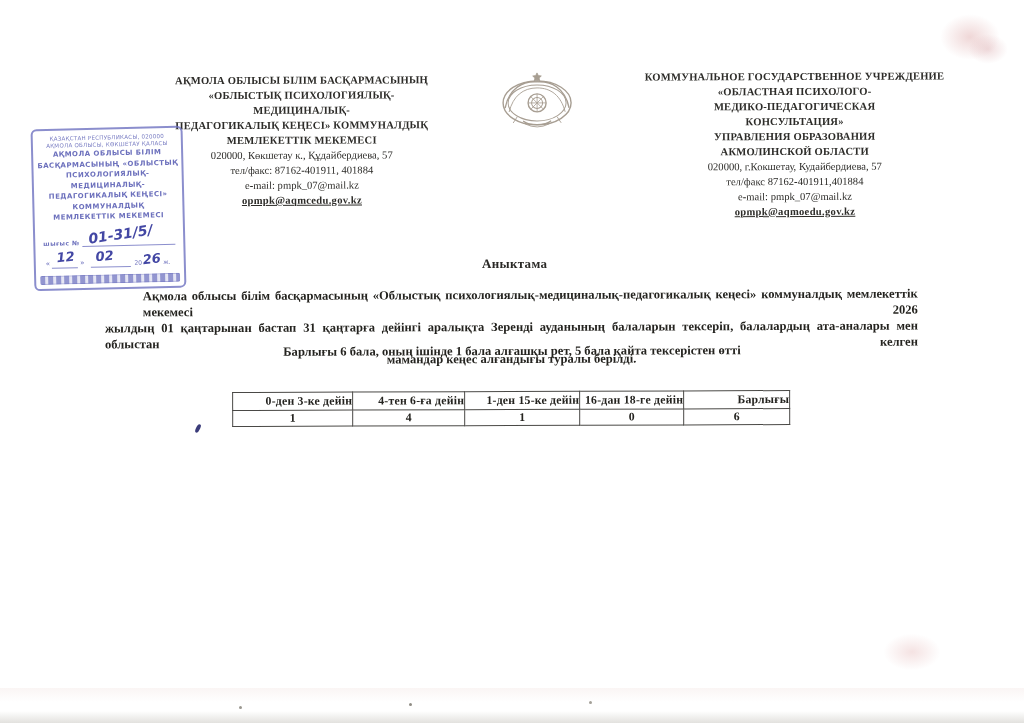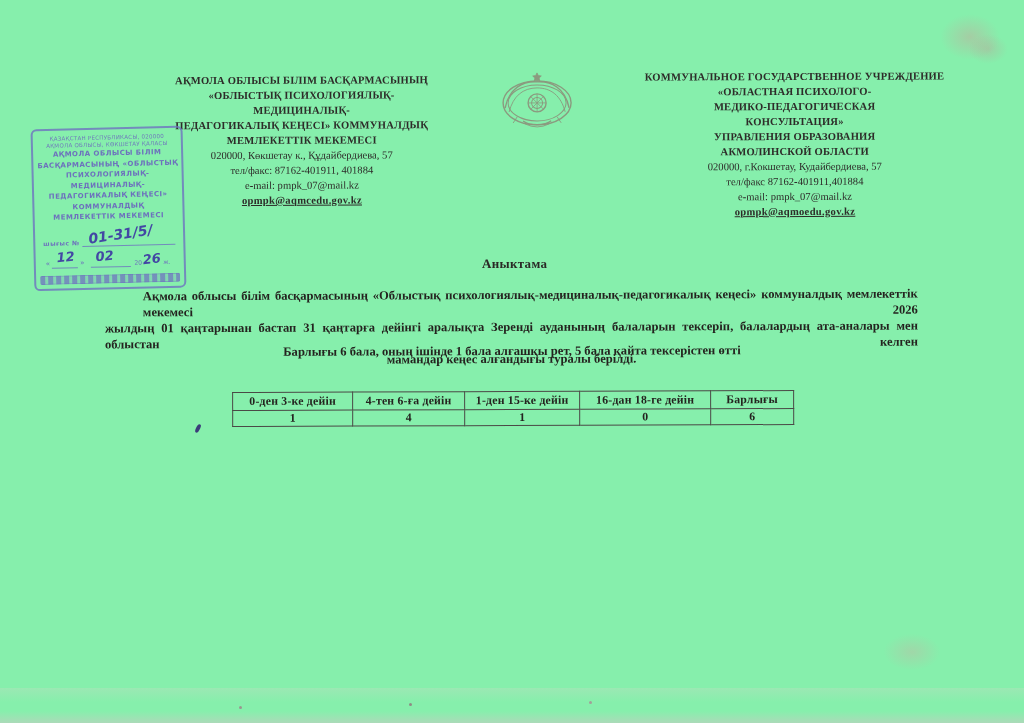--- a/index.html
+++ b/index.html
@@ -5,21 +5,21 @@
   * { margin: 0; padding: 0; box-sizing: border-box; }
   html,body { width:1024px; height:723px; }
   body {
     font-family: "Liberation Serif", "DejaVu Serif", serif;
     background: #e9e7e1;
     overflow: hidden;
   }
   .page {
     position: relative;
     width: 1024px; height: 723px;
-    background: #86efac;
+    background: #ffffff;
     color: #2a2926;
     overflow: hidden;
   }
   .content { position:absolute; inset:0; transform: rotate(-0.2deg); }
 
   
   .hdr-left {
     position: absolute; left: 140px; top: 72px; width: 325px;
     text-align: center; font-size: 10.6px; line-height: 15px; color:#2d2c29;
   }
@@ -99,24 +99,24 @@
   
   .age-table {
     position: absolute; left: 232px; top: 391px;
     border-collapse: collapse; table-layout: fixed;
   }
   .age-table th, .age-table td {
     border: 1.2px solid #4a4946;
     font-weight: bold; text-align: center; color:#24231f;
     padding: 0;
   }
-  .age-table th { font-size: 11.8px; height: 18px; letter-spacing:.2px; }
+  .age-table th { font-size: 11.8px; height: 18px; letter-spacing:.2px;text-align:right; }
   .age-table td { font-size: 11.8px; height: 15px; }
   .c1 { width: 120px; } .c2 { width: 112px; } .c3 { width: 115px; }
-  .c4 { width: 131px; } .c5 { width: 83px; }
+  .c4 { width: 104px; } .c5 { width: 106px; }
 
   
   .smudge { position:absolute; pointer-events:none; }
   .sm-tr1 { left: 940px; top: 14px; width: 60px; height: 46px;
     background: radial-gradient(ellipse at 50% 50%, rgba(214,150,150,.38), rgba(214,150,150,0) 70%); }
   .sm-tr2 { left: 968px; top: 34px; width: 40px; height: 30px;
     background: radial-gradient(ellipse at 50% 50%, rgba(205,140,145,.30), rgba(205,140,145,0) 70%); }
   .sm-right { left: 884px; top: 634px; width: 56px; height: 36px;
     background: radial-gradient(ellipse at 50% 50%, rgba(220,160,160,.30), rgba(220,160,160,0) 72%); }
   .sm-band { left: 0; top: 688px; width: 1024px; height: 14px;

